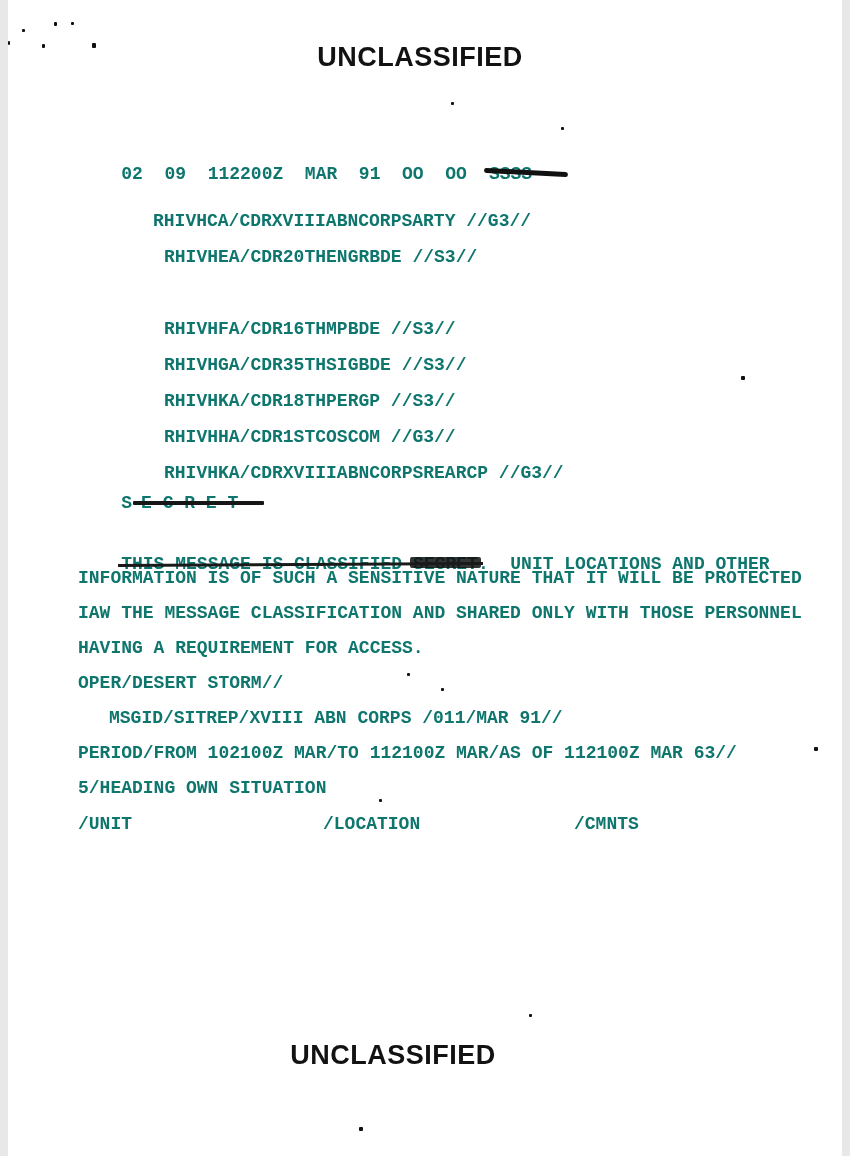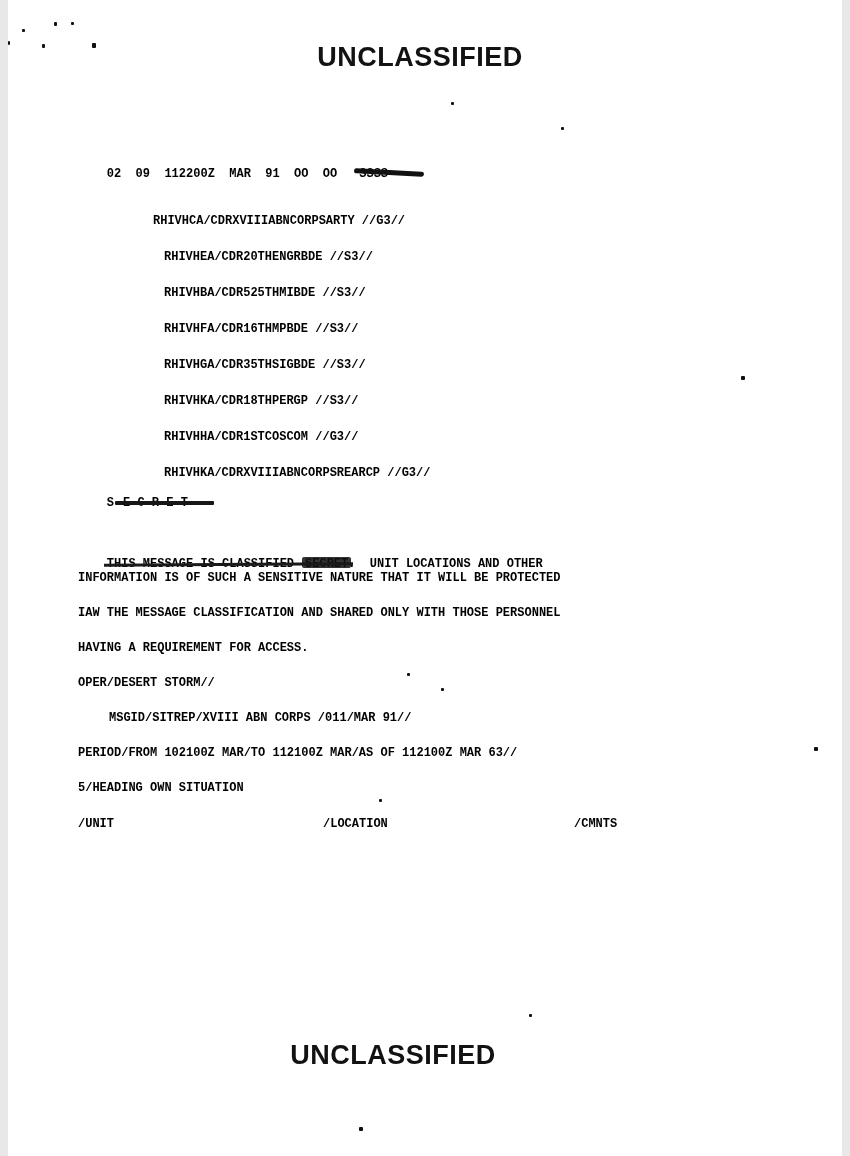--- a/index.html
+++ b/index.html
@@ -19,23 +19,23 @@
     letter-spacing:0.5px;
     transform:translateX(-50%);
     white-space:pre;
   }
   .banner.top{left:412px;top:42px;font-size:27px;}
   .banner.bottom{left:385px;top:1040px;font-size:27px;}
   .mono{
     position:absolute;
     font-family:"Liberation Mono",monospace;
     font-weight:bold;
-    font-size:12px;
+    font-size:18px;
     line-height:21px;
-    color:#000000;
+    color:#0f766e;
     white-space:pre;
   }
   
   .redacted-ssss{position:relative;display:inline-block;margin-left:22px;}
   .redacted-ssss::after{
     content:"";position:absolute;left:-5px;right:-36px;top:6px;height:5px;
     background:#111;transform:rotate(3deg);border-radius:3px;
   }
   
   .struck-secret{position:relative;display:inline-block;margin-left:9px;}
@@ -79,21 +79,20 @@
   <div class="speck" style="left:351px;top:1127px;width:4px;height:4px;"></div>
 
   <div class="banner top">UNCLASSIFIED</div>
 
   <div class="mono" style="left:70px;top:143px;">
     <span>02  09  112200Z  MAR  91  OO  OO</span><span class="redacted-ssss">SSSS</span>
   </div>
 
   <div class="mono" style="left:145px;top:211px;">RHIVHCA/CDRXVIIIABNCORPSARTY //G3//</div>
   <div class="mono" style="left:156px;top:247px;">RHIVHEA/CDR20THENGRBDE //S3//</div>
-  <div class="mono" style="left:156px;top:283px;">RHIVHBA/CDR525THMIBDE //S3//</div>
   <div class="mono" style="left:156px;top:319px;">RHIVHFA/CDR16THMPBDE //S3//</div>
   <div class="mono" style="left:156px;top:355px;">RHIVHGA/CDR35THSIGBDE //S3//</div>
   <div class="mono" style="left:156px;top:391px;">RHIVHKA/CDR18THPERGP //S3//</div>
   <div class="mono" style="left:156px;top:427px;">RHIVHHA/CDR1STCOSCOM //G3//</div>
   <div class="mono" style="left:156px;top:463px;">RHIVHKA/CDRXVIIIABNCORPSREARCP //G3//</div>
 
   <div class="mono" style="left:70px;top:472px;">
     <span>S</span><span class="struck-secret">E C R E T</span>
   </div>
 

